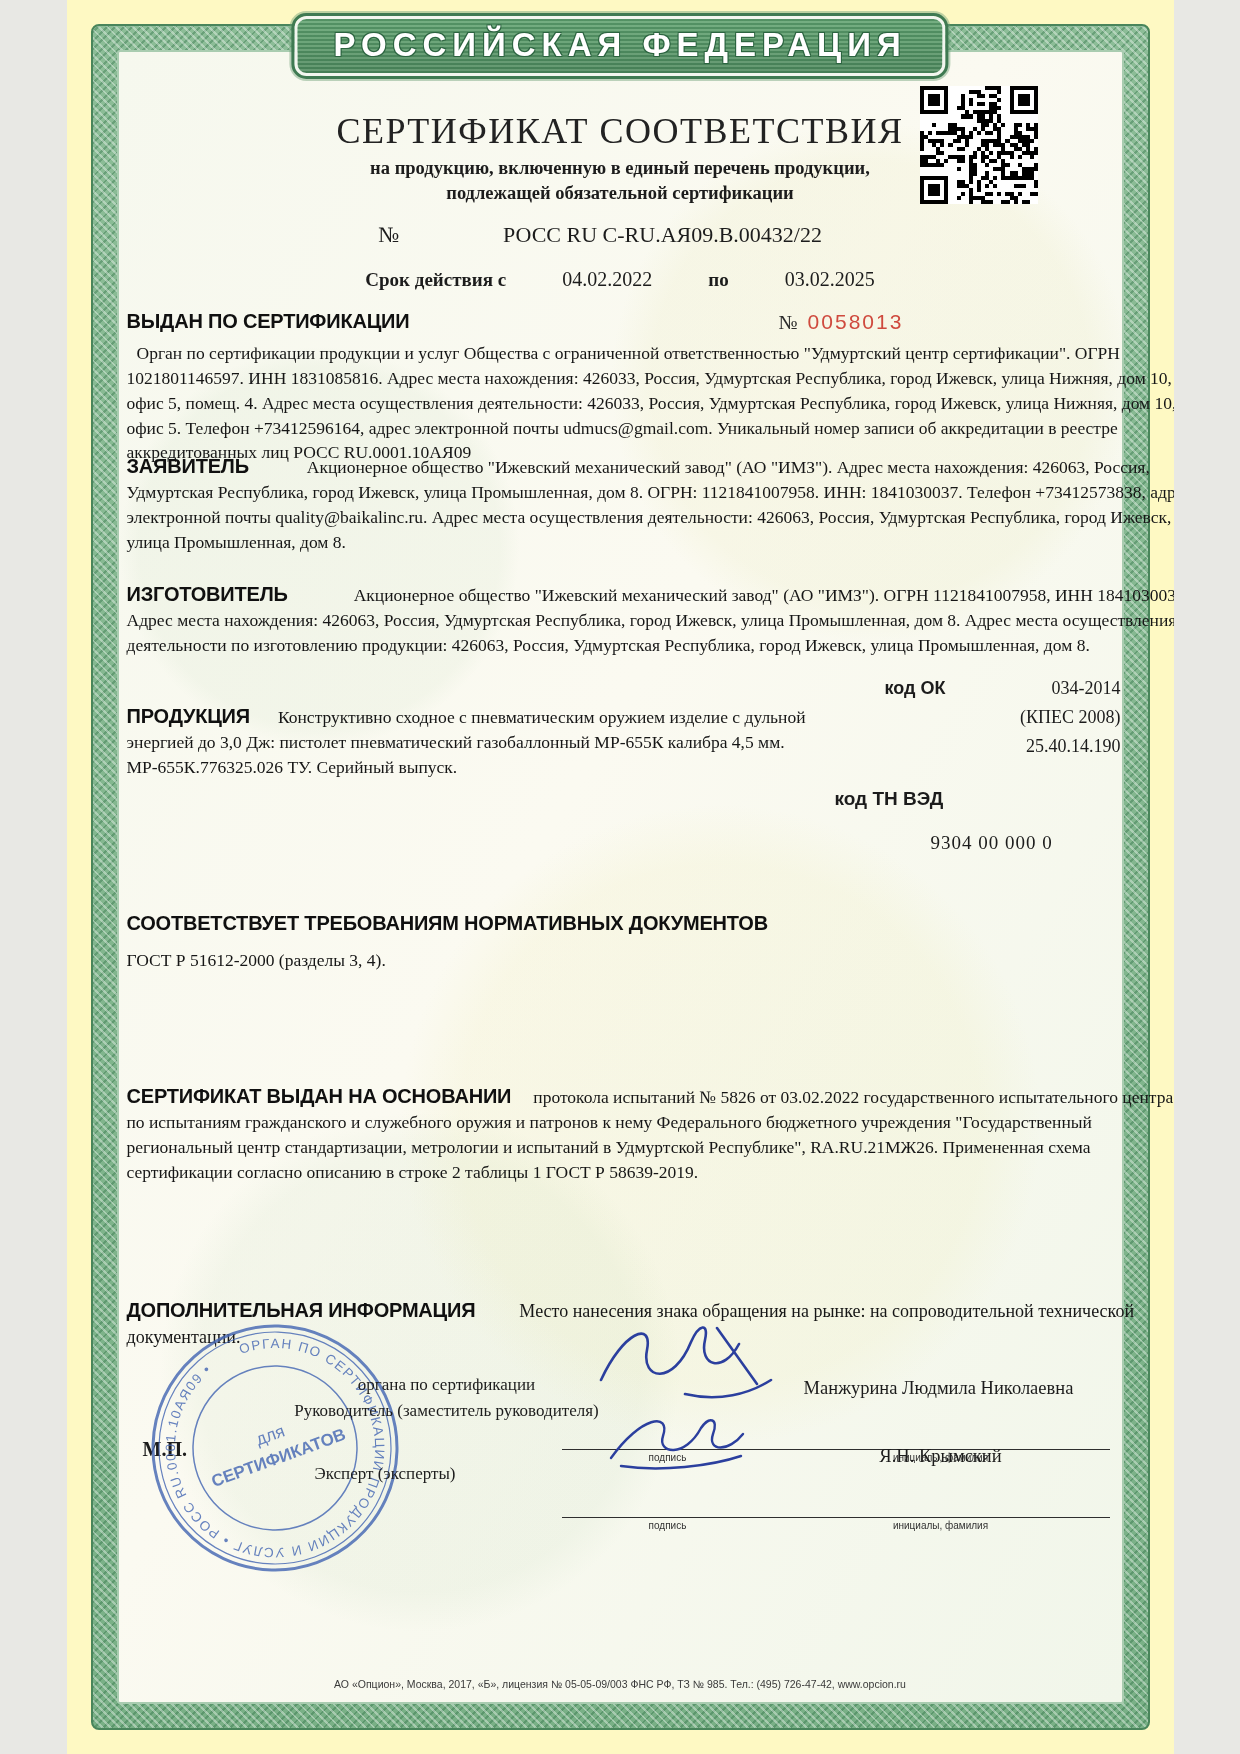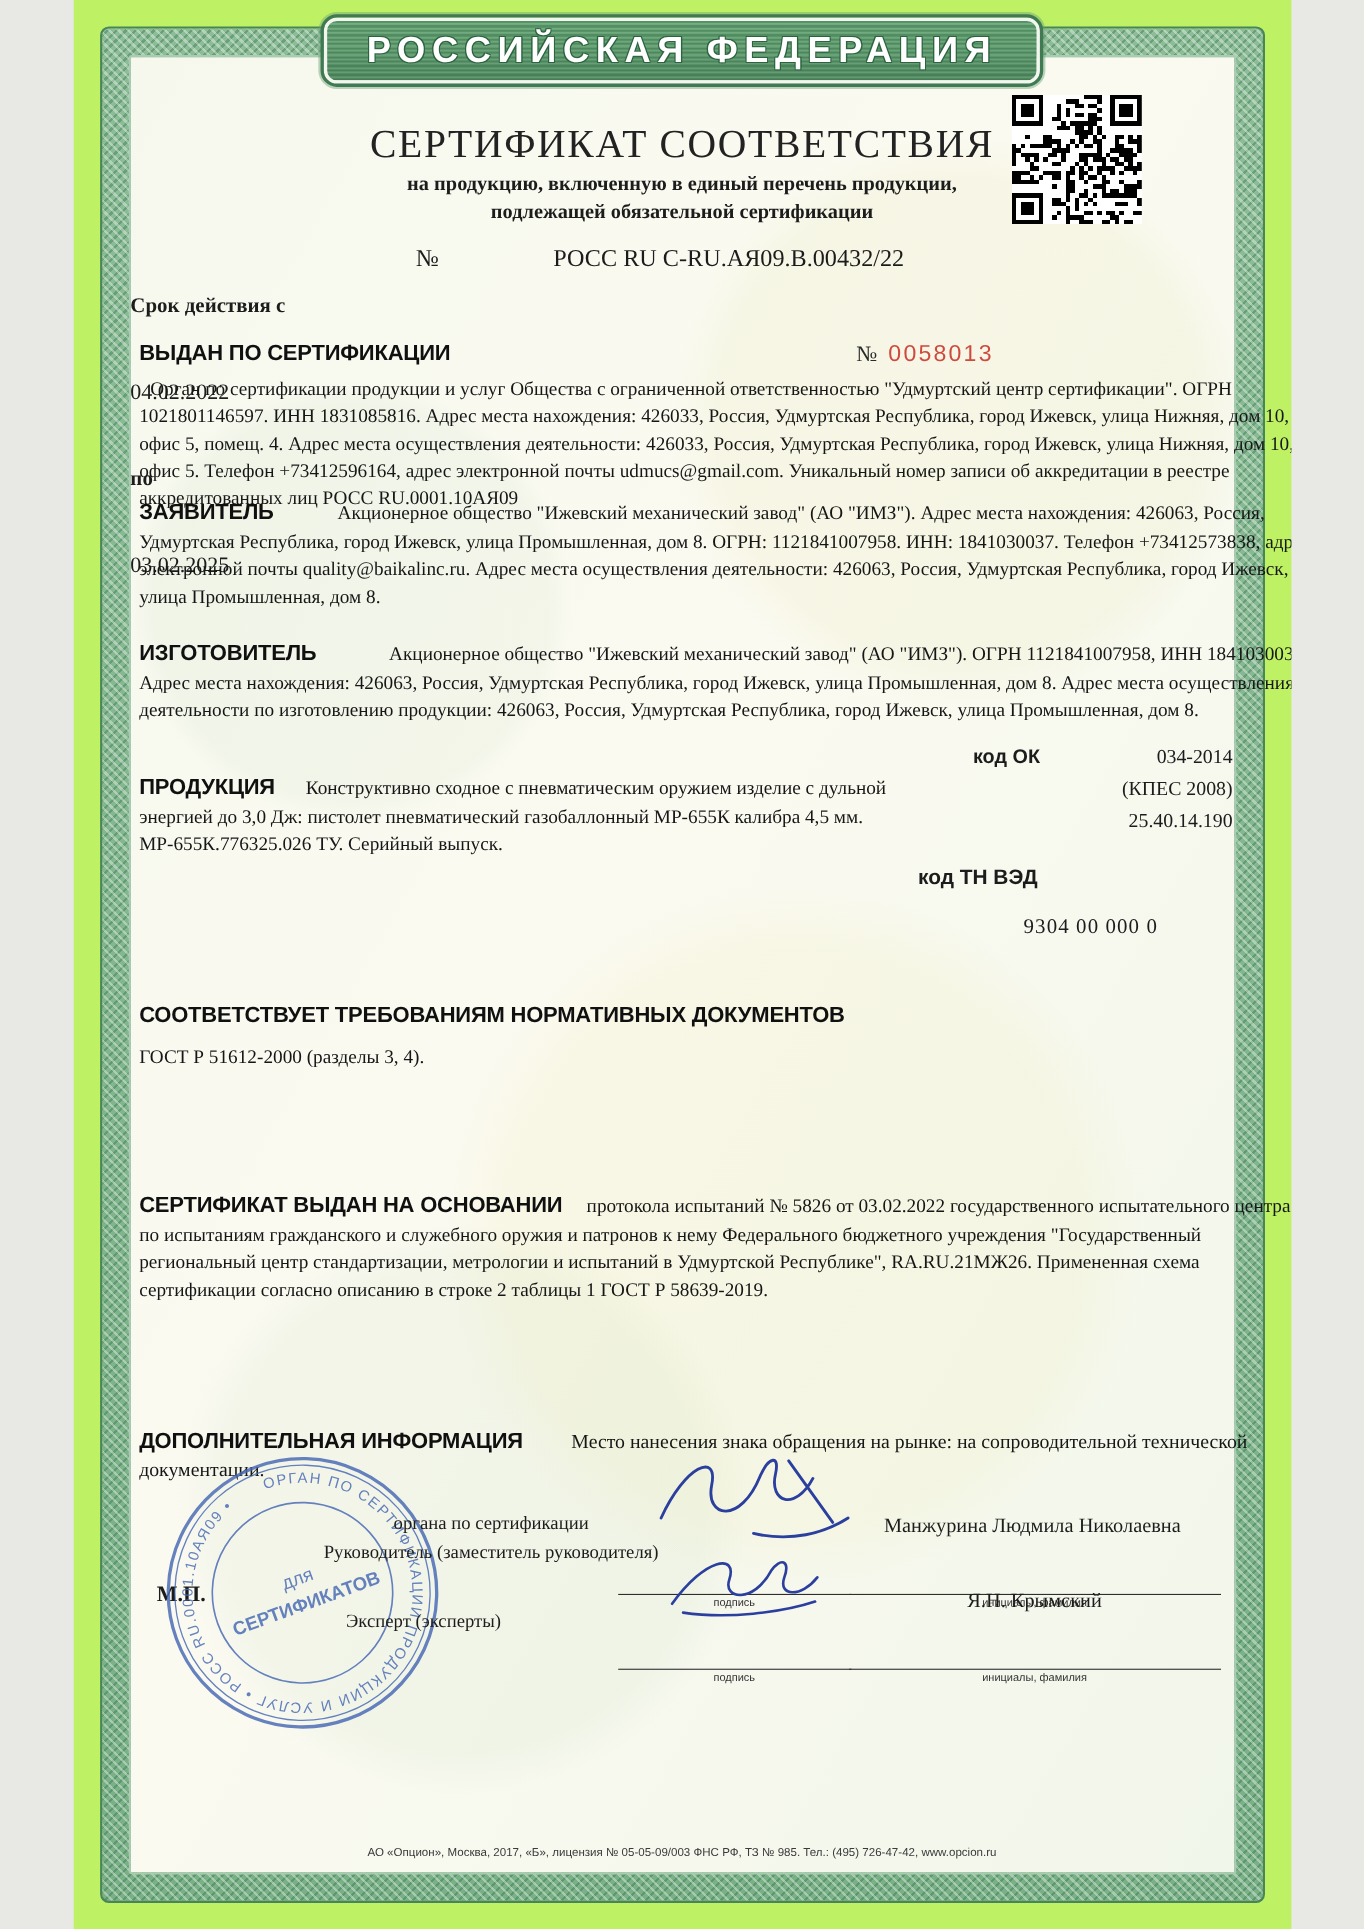--- a/index.html
+++ b/index.html
@@ -1,19 +1,19 @@
 <!DOCTYPE html>
 <html><head>
 <meta charset="utf-8">
 <style>
   * { margin:0; padding:0; box-sizing:border-box; }
   html,body { background:#e8e8e4; }
   .page {
     position:relative; width:1107px; height:1754px; margin:0 auto;
-    background:#bef264; overflow:hidden;
+    background:#fef9c3; overflow:hidden;
     font-family:"Liberation Serif", serif; color:#1c1c1c;
   }
   
   .frame {
     position:absolute; inset:24px; border-radius:8px;
     border:2px solid #49855b;
     background:
       repeating-linear-gradient(45deg, rgba(255,255,255,.35) 0 2px, rgba(255,255,255,0) 2px 6px),
       repeating-linear-gradient(-45deg, rgba(24,92,50,.30) 0 2px, rgba(24,92,50,0) 2px 6px),
       linear-gradient(#8cbd97,#79b086);
@@ -48,21 +48,21 @@
 
   
   .title { position:absolute; top:58px; left:0; width:100%; text-align:center;
            font-size:36px; letter-spacing:1.5px; color:#222; }
   .subtitle { position:absolute; top:104px; left:0; width:100%; text-align:center;
               font-weight:700; font-size:18.5px; line-height:1.35; }
   .num-row { position:absolute; top:170px; left:0; width:100%; display:flex;
              justify-content:center; gap:64px; font-size:22px; }
   .num-row .no { transform:translateX(-40px); }
   .validity-row { position:absolute; top:216px; left:0; width:100%; display:flex;
-                  justify-content:center; align-items:baseline; gap:56px; font-size:19px;flex-direction:column; }
+                  justify-content:center; align-items:baseline; gap:56px; font-size:19px; }
   .validity-row .lbl { font-weight:700; }
   .validity-row .val { font-size:20px; }
 
   
   .qr { position:absolute; top:34px; left:801px; width:118px; height:118px; }
 
   
   .sec-label {
     font-family:"Liberation Sans", sans-serif; font-weight:700;
     font-size:20px; letter-spacing:-0.2px; color:#101010;

